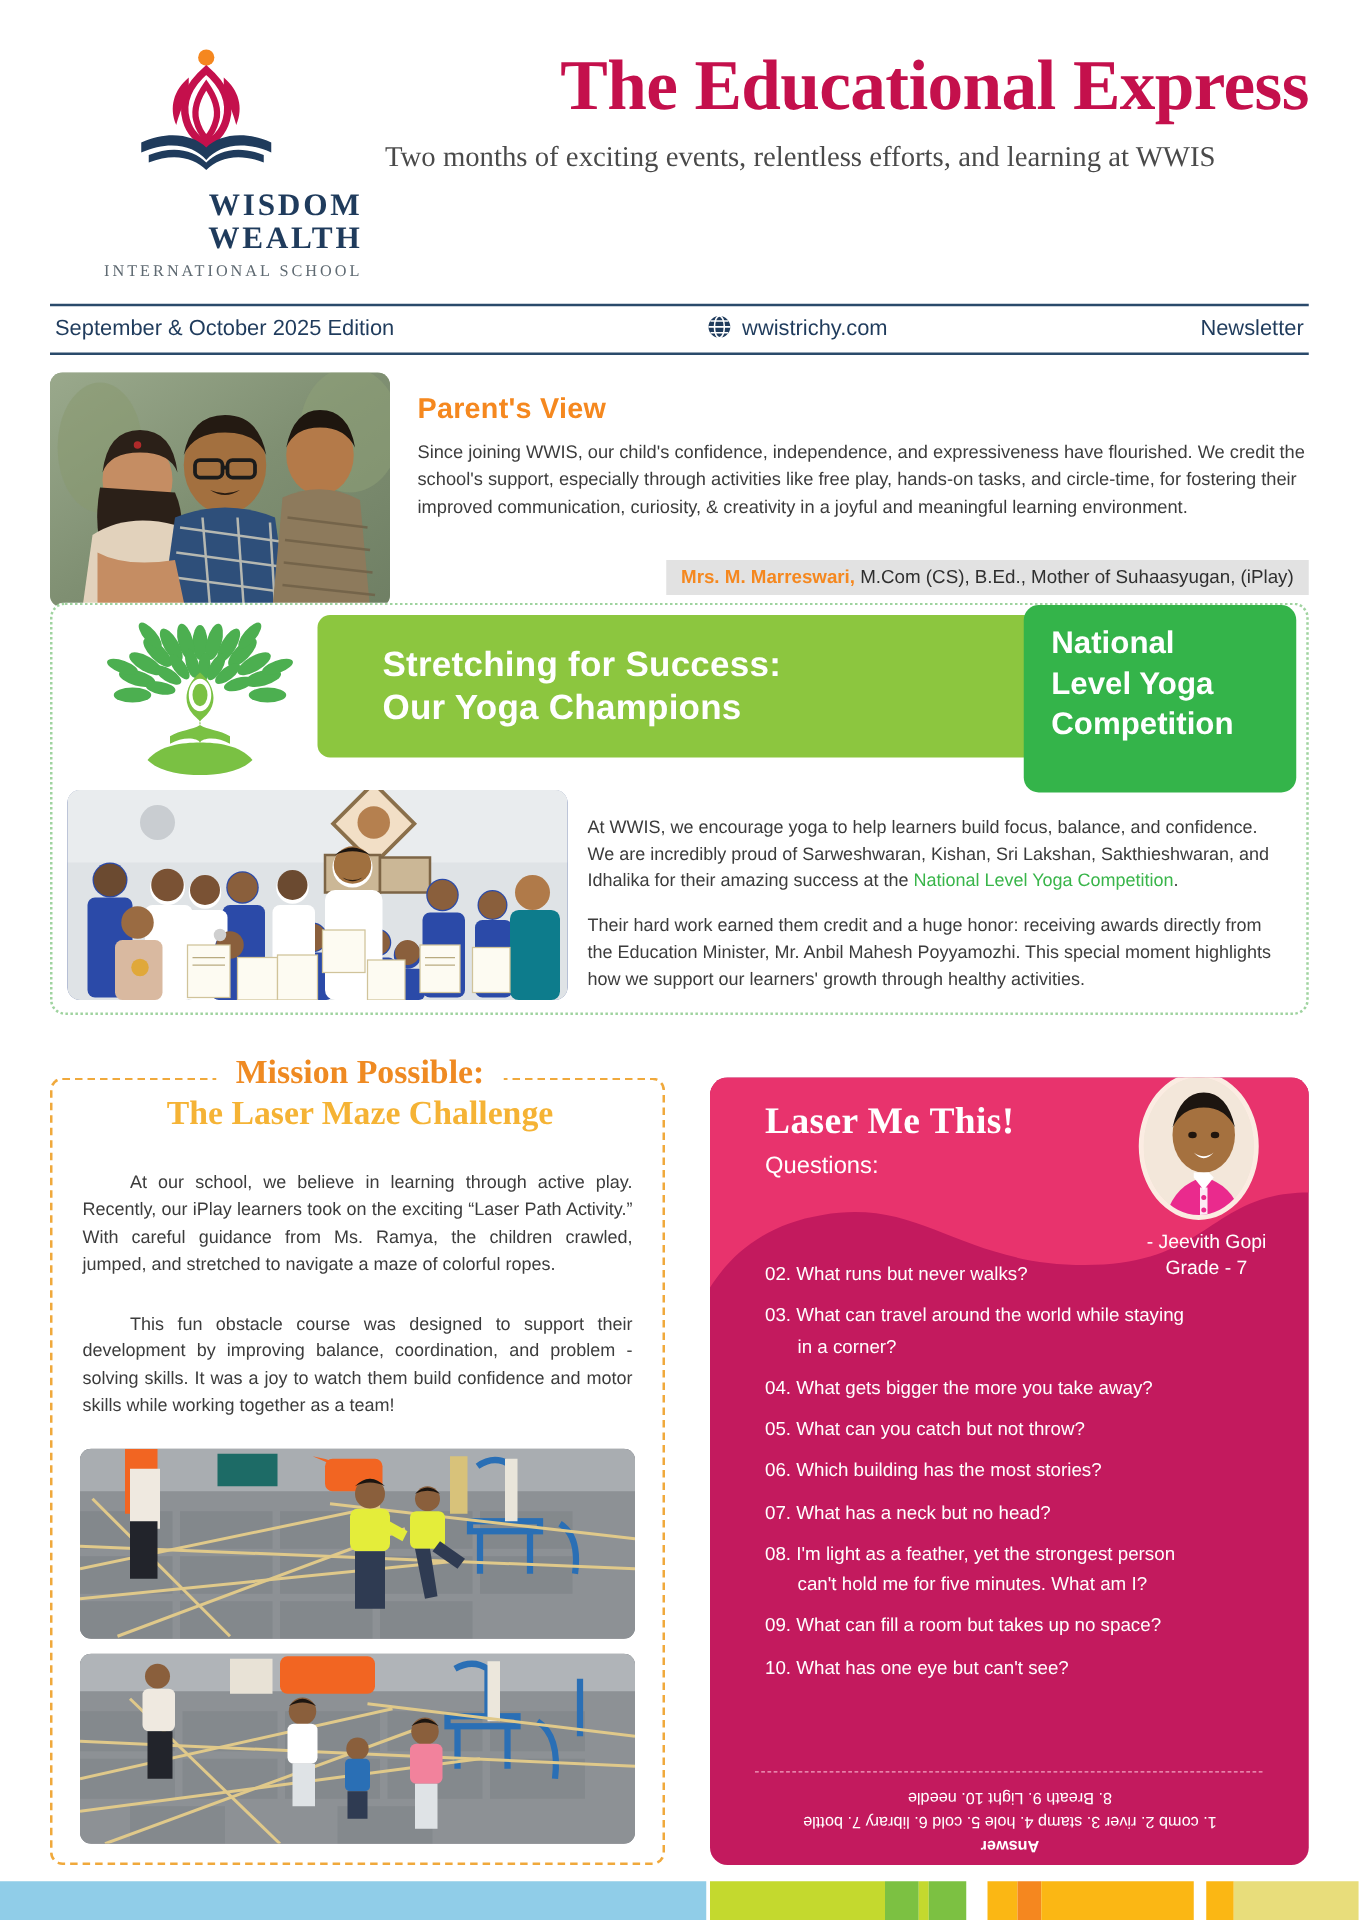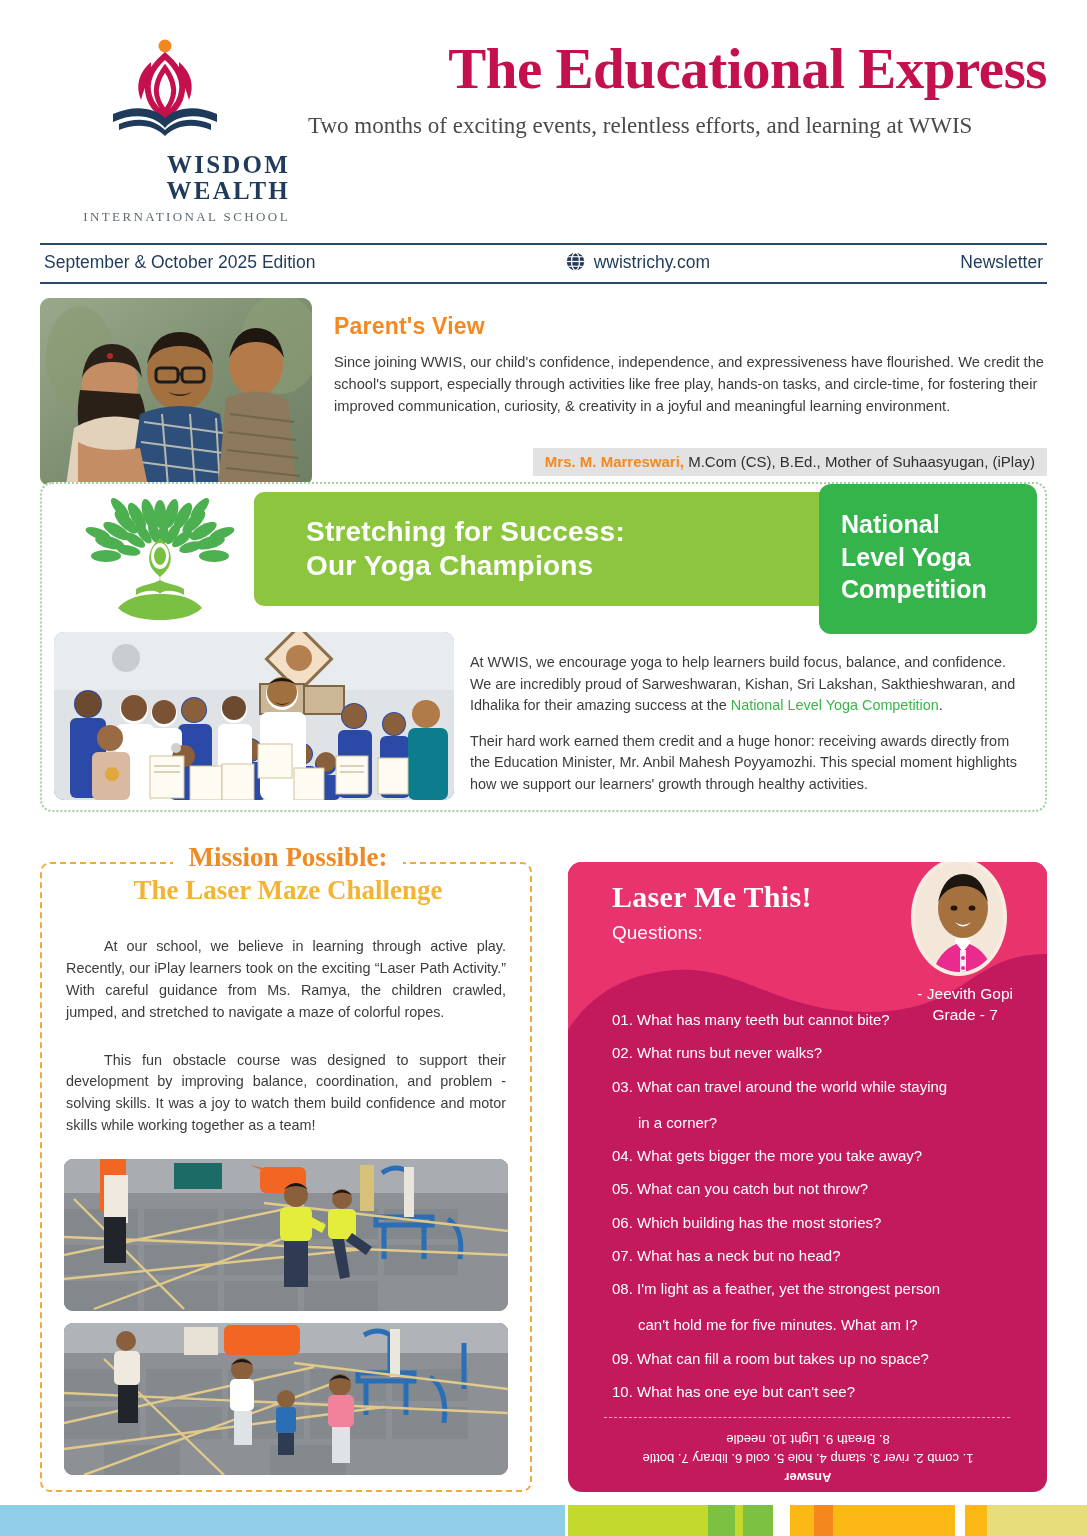--- a/index.html
+++ b/index.html
@@ -73,21 +73,21 @@
     display:flex; align-items:center;
   }
   .yoga-banner-title {
     color: #ffffff; font-size: 28px; font-weight: 700; line-height: 1.22;
     padding-left: 52px; letter-spacing: .2px;
   }
   .yoga-badge {
     position: absolute; right: 8px; top: 0px; width: 218px; height: 150px;
     background: #34b44a; border-radius: 12px;
     color: #fff; font-size: 25px; font-weight: 700; line-height: 1.3;
-    padding: 24px 0 0 22px;
+    padding: 14px 0 0 22px;
   }
   .yoga-photo {
     position: absolute; left: 12px; top: 148px; width: 400px; height: 168px;
     border-radius: 10px; overflow: hidden; background:#6277a8;
   }
   .yoga-text {
     position: absolute; left: 428px; top: 168px; width: 560px;
     font-size: 14.4px; line-height: 1.5; color: #3c3c3c;
   }
   .yoga-text p + p { margin-top: 14px; }
@@ -132,21 +132,21 @@
   .riddle-avatar {
     position: absolute; right: 40px; top: -4px; width: 96px; height: 118px;
     border-radius: 50%; overflow:hidden; border: 4px solid #fbece2; background:#f2e3d5;
   }
   .riddle-byline {
     position: absolute; right: 34px; top: 122px; color: #fff; font-size: 15.5px;
     text-align: center; line-height: 1.35;
   }
   .riddle-list { position: absolute; left: 44px; top: 148px; width: 410px; }
   .riddle-item { color: #fff; font-size: 15px; line-height: 1.35; margin-bottom: 13px; }
-  .riddle-item .cont { display:block; padding-left: 26px; margin-top: 16px; }
+  .riddle-item .cont { display:block; padding-left: 26px; margin-top: 4px; }
   .answer-rule {
     position: absolute; left: 36px; bottom: 74px; width: 406px;
     border-top: 1px dashed #f3a7c3;
   }
   .answer-box {
     position: absolute; left: 28px; bottom: 6px; width: 424px;
     transform: rotate(180deg); color: #fff; font-size: 13px; line-height: 1.45;
     text-align: center;
   }
   .answer-head { font-weight: 700; }
@@ -604,21 +604,20 @@
         <circle cx="48" cy="96" r="2" fill="#ea2a8d"></circle>
         <circle cx="48" cy="106" r="2" fill="#ea2a8d"></circle>
       </svg>
     </div>
     <div class="riddle-byline">
       <div>- Jeevith Gopi</div>
       <div>Grade - 7</div>
     </div>
 
     <div class="riddle-list">
-      <div class="riddle-item"><span>01.</span> <span>What has many teeth but cannot bite?</span></div>
       <div class="riddle-item"><span>02.</span> <span>What runs but never walks?</span></div>
       <div class="riddle-item"><span>03.</span> <span>What can travel around the world while staying</span><span class="cont">in a corner?</span></div>
       <div class="riddle-item"><span>04.</span> <span>What gets bigger the more you take away?</span></div>
       <div class="riddle-item"><span>05.</span> <span>What can you catch but not throw?</span></div>
       <div class="riddle-item"><span>06.</span> <span>Which building has the most stories?</span></div>
       <div class="riddle-item"><span>07.</span> <span>What has a neck but no head?</span></div>
       <div class="riddle-item"><span>08.</span> <span>I'm light as a feather, yet the strongest person</span><span class="cont">can't hold me for five minutes. What am I?</span></div>
       <div class="riddle-item"><span>09.</span> <span>What can fill a room but takes up no space?</span></div>
       <div class="riddle-item"><span>10.</span> <span>What has one eye but can't see?</span></div>
     </div>

